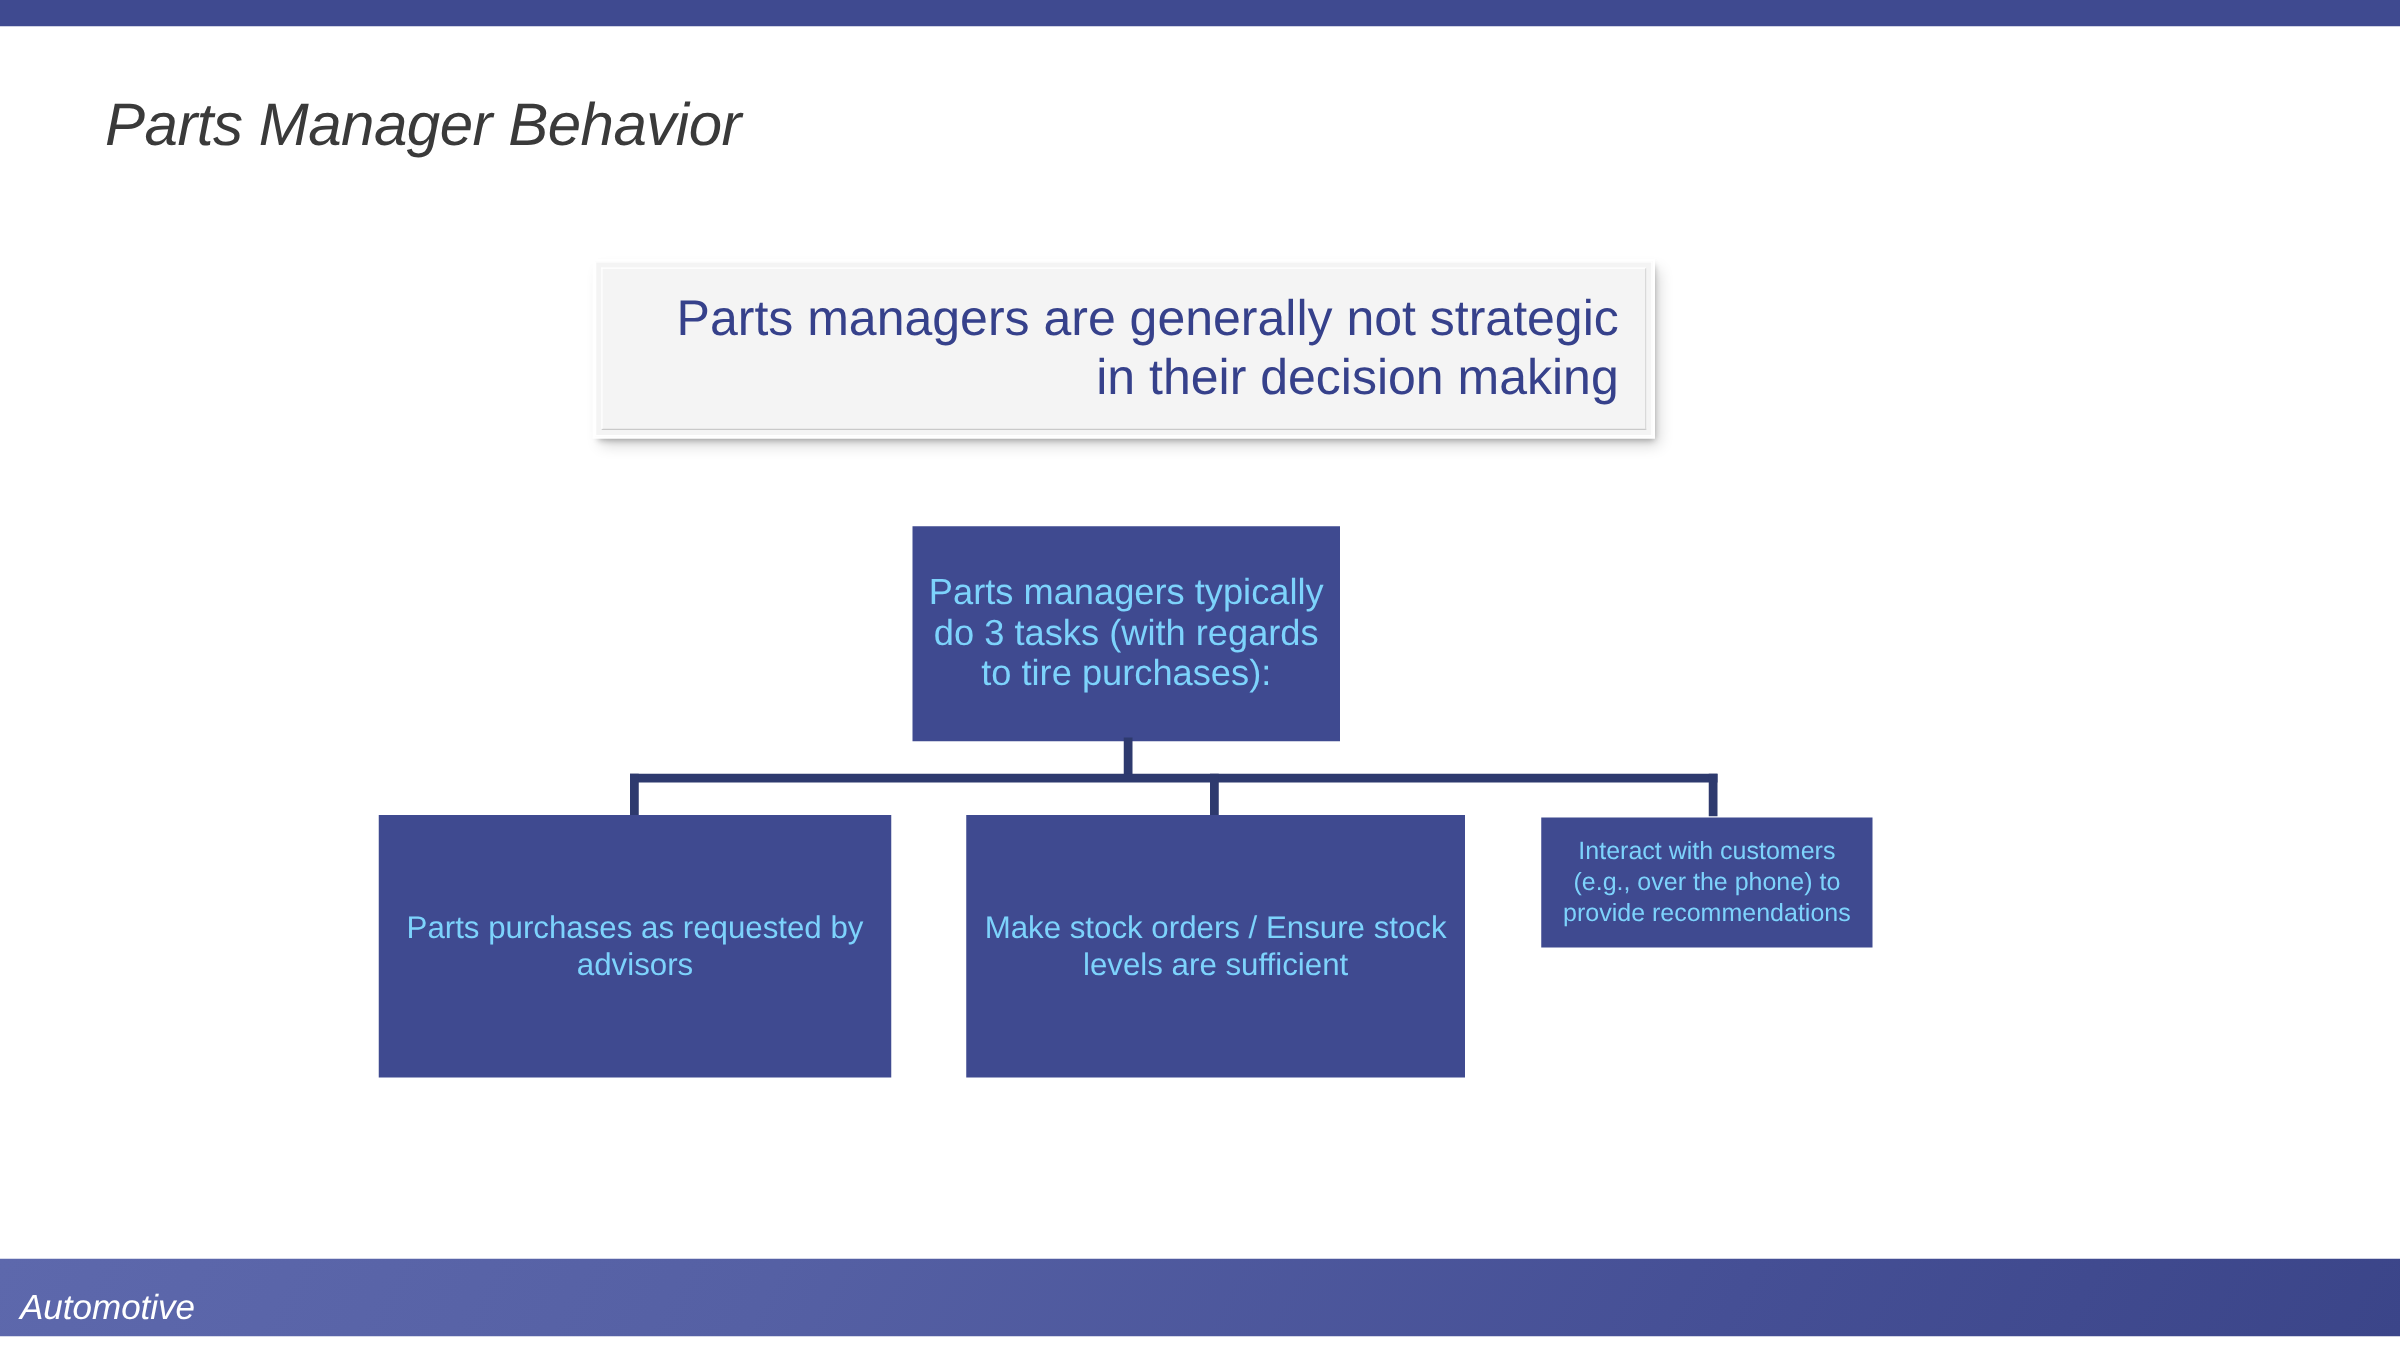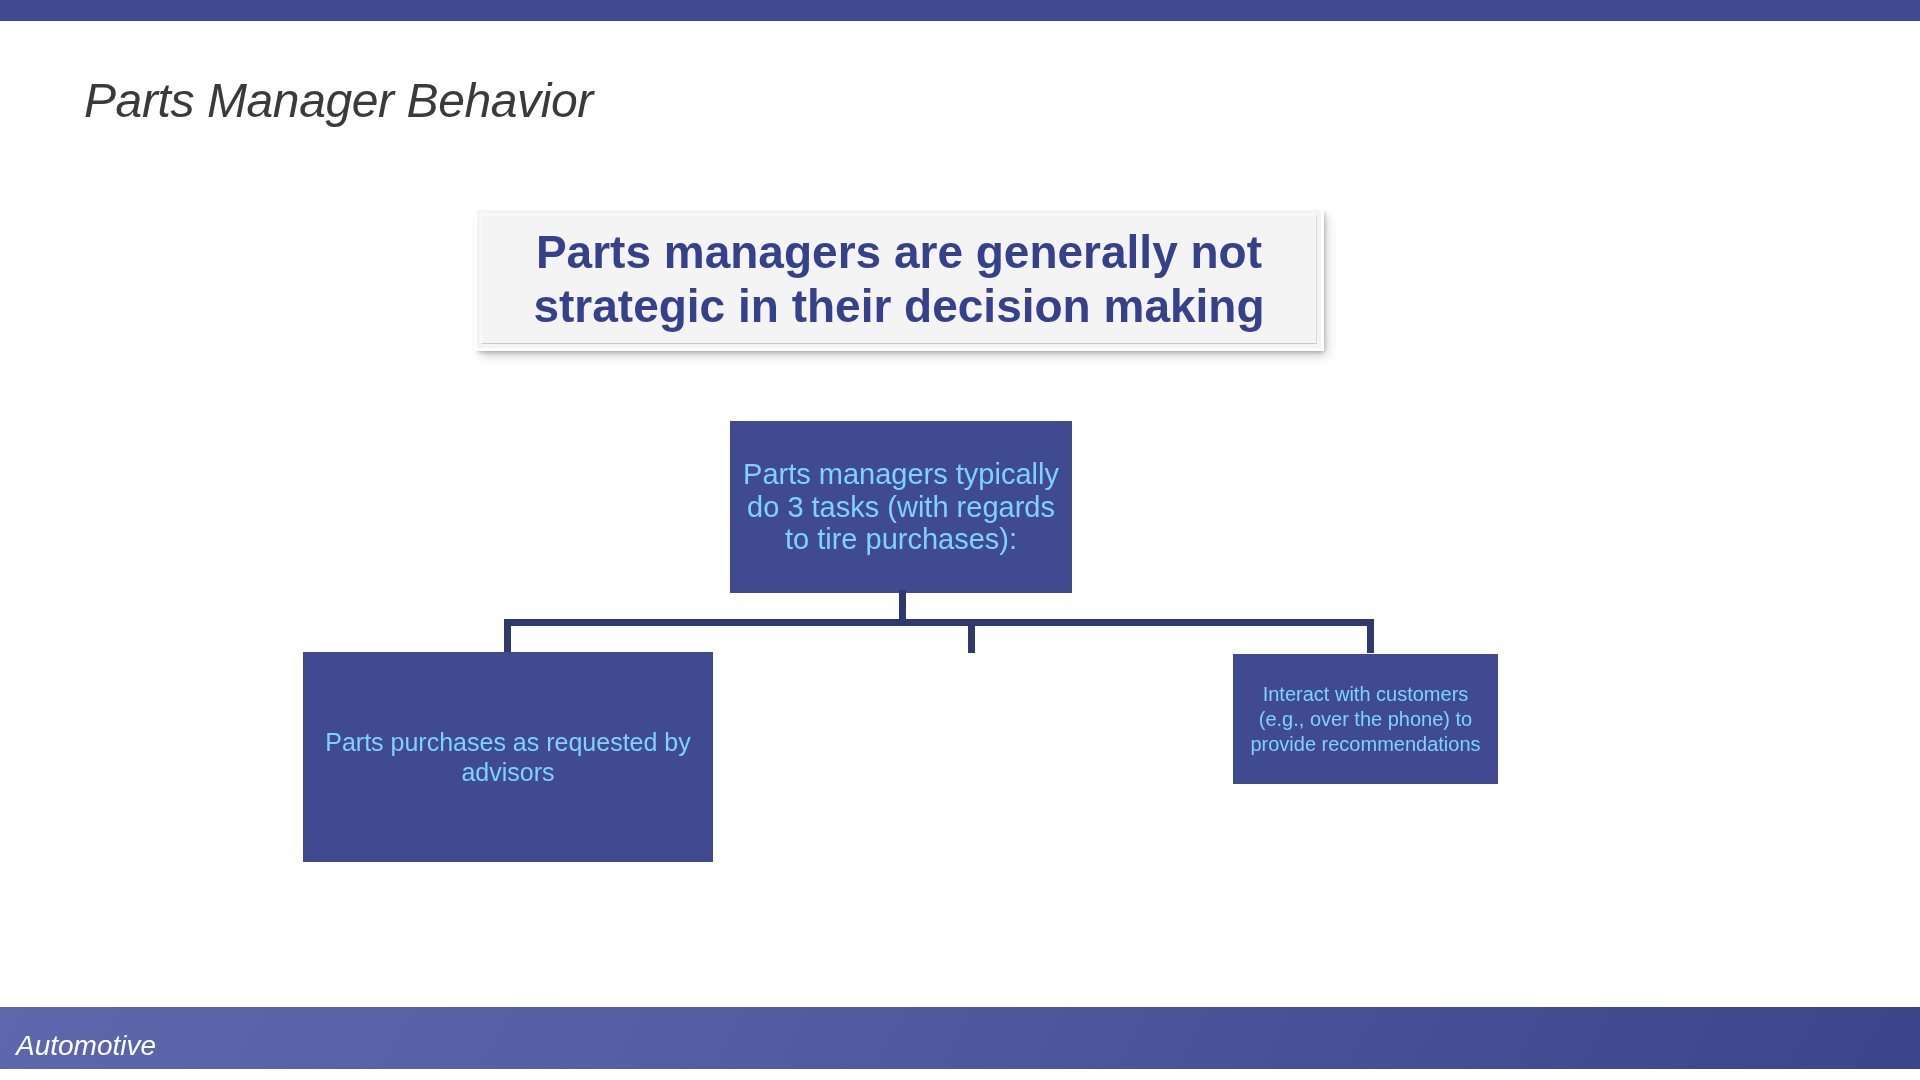--- a/index.html
+++ b/index.html
@@ -71,26 +71,26 @@
     left: 4px; top: 4px; right: 4px; bottom: 4px;
     border-top: 1px solid #ffffff;
     border-left: 1px solid #ffffff;
     border-right: 1px solid #d9d9d9;
     border-bottom: 1px solid #c9c9c9;
     pointer-events: none;
   }
   .callout-text {
     position: relative;
     z-index: 2;
-    font-size: 46px;
+    font-size: 40px;
     line-height: 1.18;
     color: #36418b;
-    text-align: center;
+    text-align: right;
     padding: 0 26px;
-    font-weight: 700;
+    font-weight: 400;
   }
 
   
   .conn {
     position: absolute;
     background: #2e3a6e;
   }
   .conn-stem      { left: 899px;  top: 590px; width: 7px;    height: 34px; }
   .conn-hbar      { left: 504px;  top: 619px; width: 870px;  height: 7px; }
   .conn-drop-l    { left: 504px;  top: 619px; width: 7px;    height: 34px; }
@@ -132,21 +132,21 @@
     width: 399px;
     height: 210px;
     font-size: 25px;
     line-height: 1.2;
     padding: 0 10px;
   }
   .box-3 {
     left: 1233px;
     top: 654px;
     width: 265px;
-    height: 130px;
+    height: 104px;
     font-size: 20px;
     line-height: 1.25;
     padding: 0 6px;
   }
 
   
   .footer-bar {
     position: absolute;
     left: 0;
     top: 1007px;
@@ -185,20 +185,23 @@
   <div class="conn conn-stem"></div>
   <div class="conn conn-hbar"></div>
   <div class="conn conn-drop-l"></div>
   <div class="conn conn-drop-m"></div>
   <div class="conn conn-drop-r"></div>
 
   <div class="box box-1">
     <span>Parts purchases as requested by advisors</span>
   </div>
 
+  <div class="box box-2">
+    <span>Make stock orders / Ensure stock levels are sufficient</span>
+  </div>
 
   <div class="box box-3">
     <span>Interact with customers (e.g., over the phone) to provide recommendations</span>
   </div>
 
   <div class="footer-bar"></div>
   <div class="footer-label">Automotive</div>
 
 </div>
 

